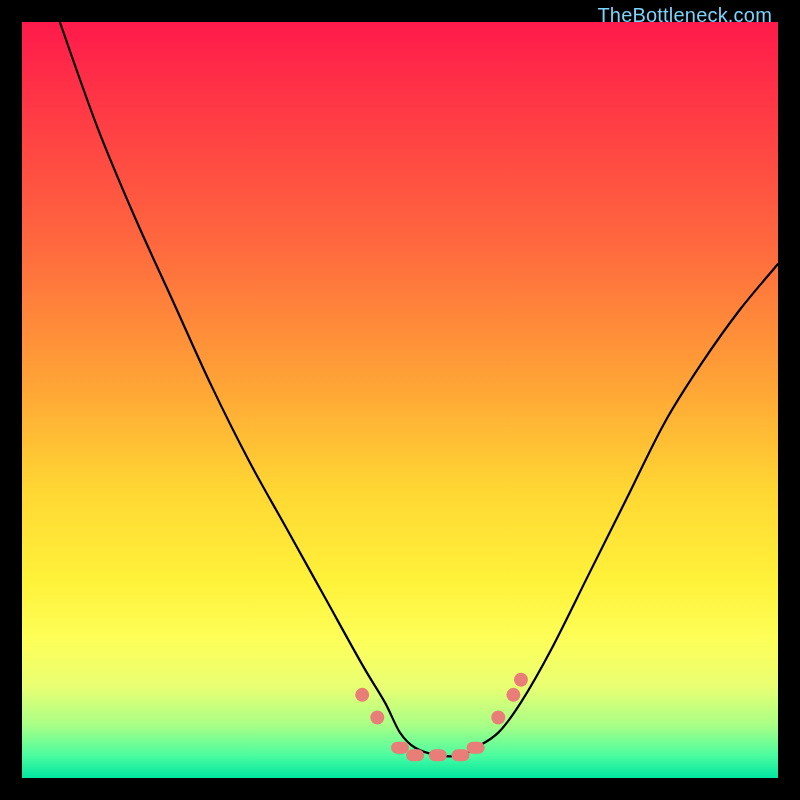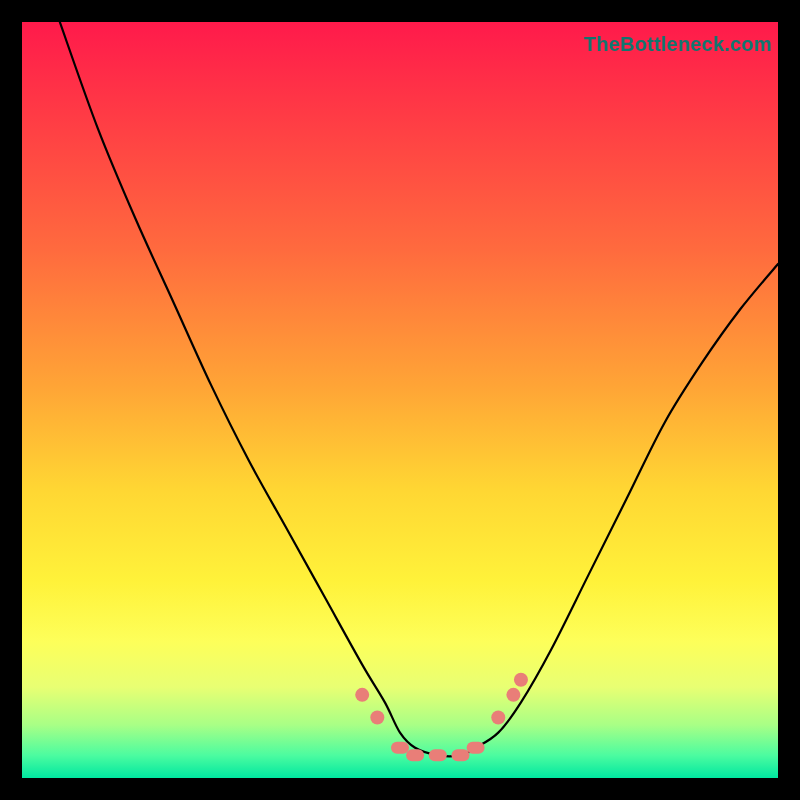--- a/index.html
+++ b/index.html
@@ -36,26 +36,25 @@
       #a8ff86 93%,
       #4cfca0 97%,
       #00e7a0 100%
     );
     overflow: hidden;
   }
   .watermark {
     position: absolute;
     top: 4px;
     right: 28px;
-    color: #0f766e;
+    color: #7dd3fc;
     font-size: 20px;
-    font-weight: 700;
+    font-weight: 400;
     letter-spacing: 0.2px;
     user-select: none;
-    margin-top: 29px;
   }
   svg.curve {
     position: absolute;
     left: 0;
     top: 0;
     width: 756px;
     height: 756px;
     overflow: visible;
   }
   .curve-path {

